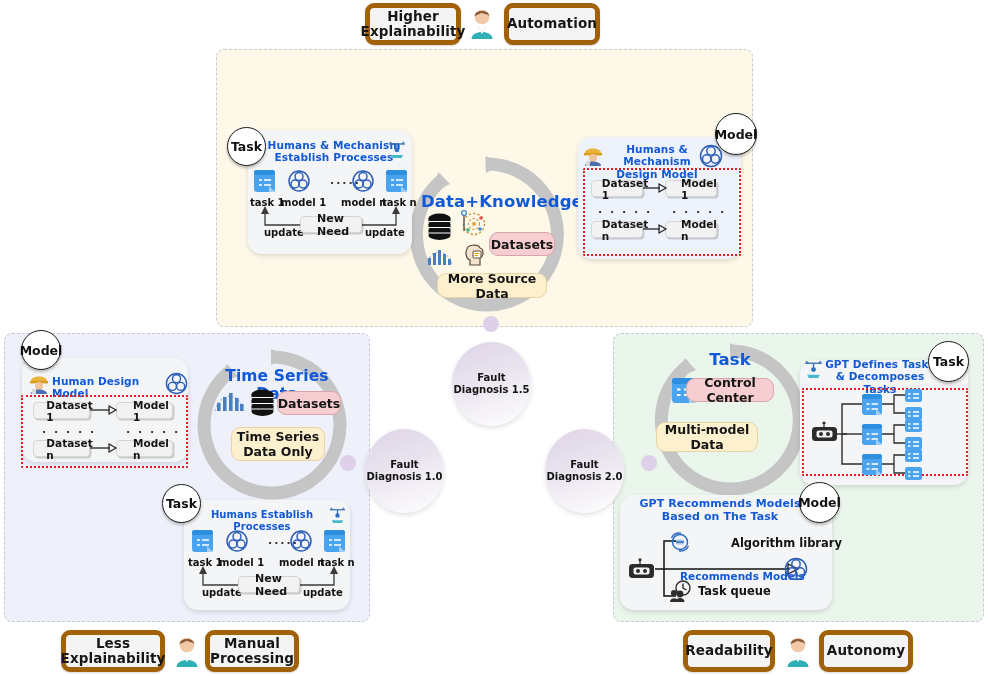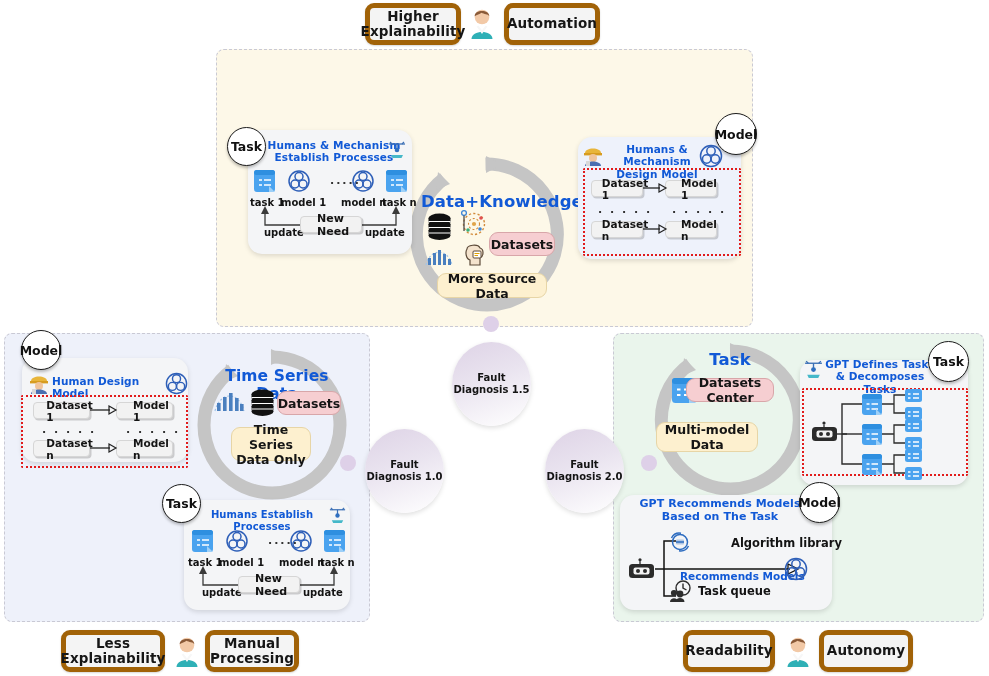--- a/index.html
+++ b/index.html
@@ -399,21 +399,21 @@
     <ellipse cx="12.5" cy="11" rx="11" ry="4.4" fill="#111"></ellipse>
     <rect x="1.5" y="11" width="22" height="4.5" fill="#111"></rect>
     <ellipse cx="12.5" cy="17" rx="11" ry="4.4" fill="#111"></ellipse>
     <rect x="1.5" y="17" width="22" height="4.5" fill="#111"></rect>
     <ellipse cx="12.5" cy="22.5" rx="11" ry="4.4" fill="#111"></ellipse>
     <path d="M1.5 8.5 h22 M1.5 14.5 h22 M1.5 20 h22" stroke="#fff" stroke-width="1.2"></path>
   </svg>
   <div class="tagbox tag-pink" style="left:277px; top:391px; width:64px; height:24px;">
     <span>Datasets</span>
   </div>
-  <div class="tagbox tag-cream" style="left:231px; top:427px; width:80px; height:34px;">
+  <div class="tagbox tag-cream" style="left:231px; top:427px; width:94px; height:34px;">
     <span style="white-space:pre-line;">Time Series
 Data Only</span>
   </div>
 
   <div class="card" style="left:22px; top:358px; width:166px; height:104px;"></div>
   <div class="roundbadge" style="left:21px; top:330px; width:40px; height:40px;">
     <span>Model</span>
   </div>
   <svg class="inline" style="left:28px; top:372px; width:22px; height:22px;" viewBox="0 0 22 22">
     <path d="M3 9 C3 3 19 3 19 9 Z" fill="#e8b53a"></path>
@@ -518,21 +518,21 @@
 
   <div class="card-title" style="left:664px; top:350px; width:132px; font-size:16.5px;">Task</div>
 
   <svg class="inline" style="left:671px; top:377px; width:27px; height:28px;" viewBox="0 0 27 28">
     <rect x="1" y="1" width="24" height="25" rx="3.5" fill="#4aa3ef"></rect>
     <rect x="1" y="1" width="24" height="6" rx="3" fill="#2e8fe0"></rect>
     <path d="M6 12.5 h3.5 M13 12.5 h8 M6 18 h3.5 M13 18 h8" stroke="#fff" stroke-width="2"></path>
     <path d="M18 26 l7 0 l-7 -7 Z" fill="#9ed0f7"></path>
   </svg>
   <div class="tagbox tag-pink" style="left:686px; top:378px; width:88px; height:24px;">
-    <span>Datasets Center</span>
+    <span>Control Center</span>
   </div>
   <div class="tagbox tag-cream" style="left:656px; top:422px; width:102px; height:30px;">
     <span>Multi-model Data</span>
   </div>
 
   <div class="card" style="left:800px; top:360px; width:168px; height:125px;"></div>
   <div class="roundbadge" style="left:928px; top:341px; width:41px; height:41px;">
     <span>Task</span>
   </div>
   <svg class="inline" style="left:803px; top:358px; width:21px; height:21px;" viewBox="0 0 20 20">

